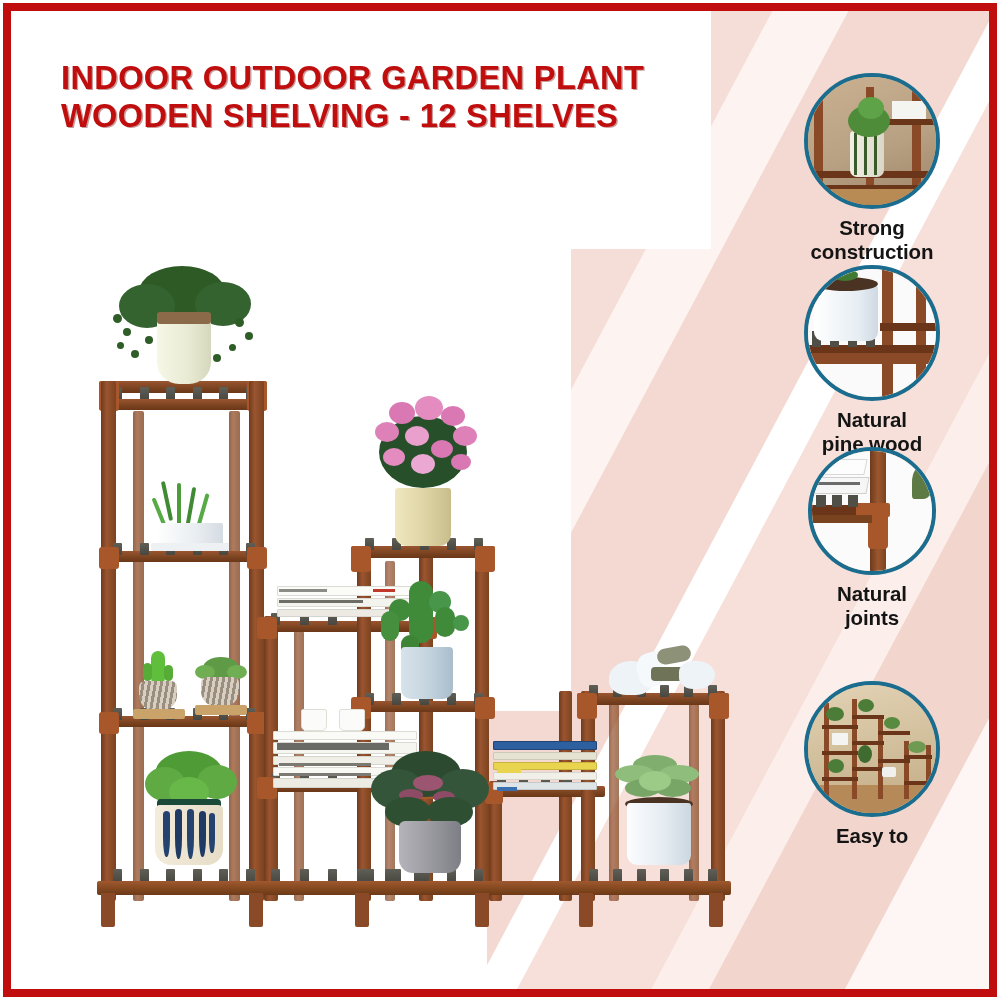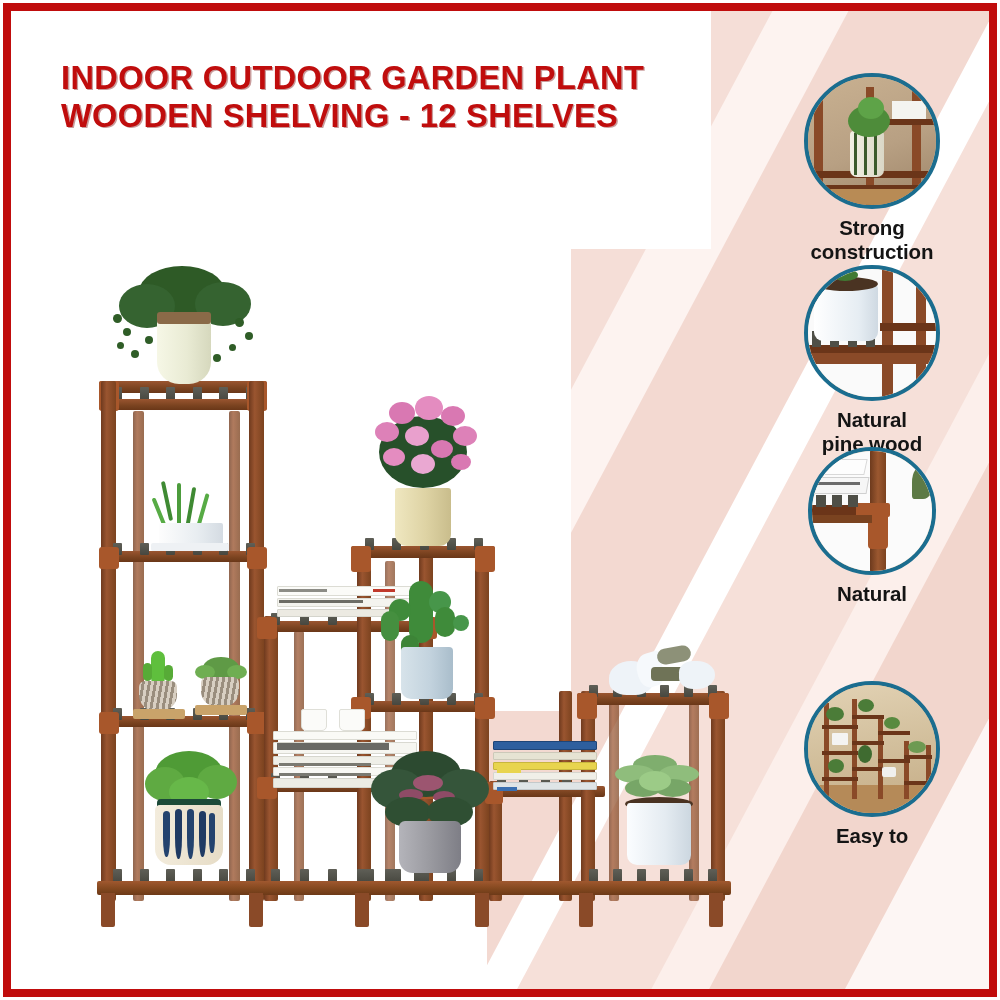--- a/index.html
+++ b/index.html
@@ -182,20 +182,21 @@
           <div style="position:absolute;left:36px;top:44px;width:10px;height:12px;background:#4f4f47;"></div>
           <div style="position:absolute;left:2px;top:8px;width:52px;height:16px;background:#fdfdfd;border:1px solid #d8d8d8;transform:skewX(-12deg);"></div>
           <div style="position:absolute;left:6px;top:11px;width:14px;height:4px;background:#c0392b;"></div>
           <div style="position:absolute;left:0;top:26px;width:56px;height:17px;background:#f6f6f6;border:1px solid #d0d0d0;transform:skewX(-10deg);"></div>
           <div style="position:absolute;left:4px;top:31px;width:44px;height:3px;background:#6b6b6b;"></div>
           <div class="leafy" style="left:100px; top:14px; width:22px; height:34px; background:#5d7a45; border-radius:50% 50% 50% 10%;"></div>
         </div>
       </div>
       <div class="f-label">
         <div>Natural</div>
+        <div>joints</div>
       </div>
     </div>
 
     <div class="feature f4">
       <div class="f-circle">
         <div class="sc" style="background:linear-gradient(170deg,#e2d2b4 0%,#d2bf9c 50%,#c4ab85 100%);">
           <div style="position:absolute;left:0;top:100px;width:136px;height:36px;background:#b58a58;"></div>
           <div class="bar" style="left:16px; top:18px; width:5px; height:96px;"></div>
           <div class="bar" style="left:44px; top:14px; width:5px; height:100px;"></div>
           <div class="bar" style="left:70px; top:30px; width:5px; height:84px;"></div>

